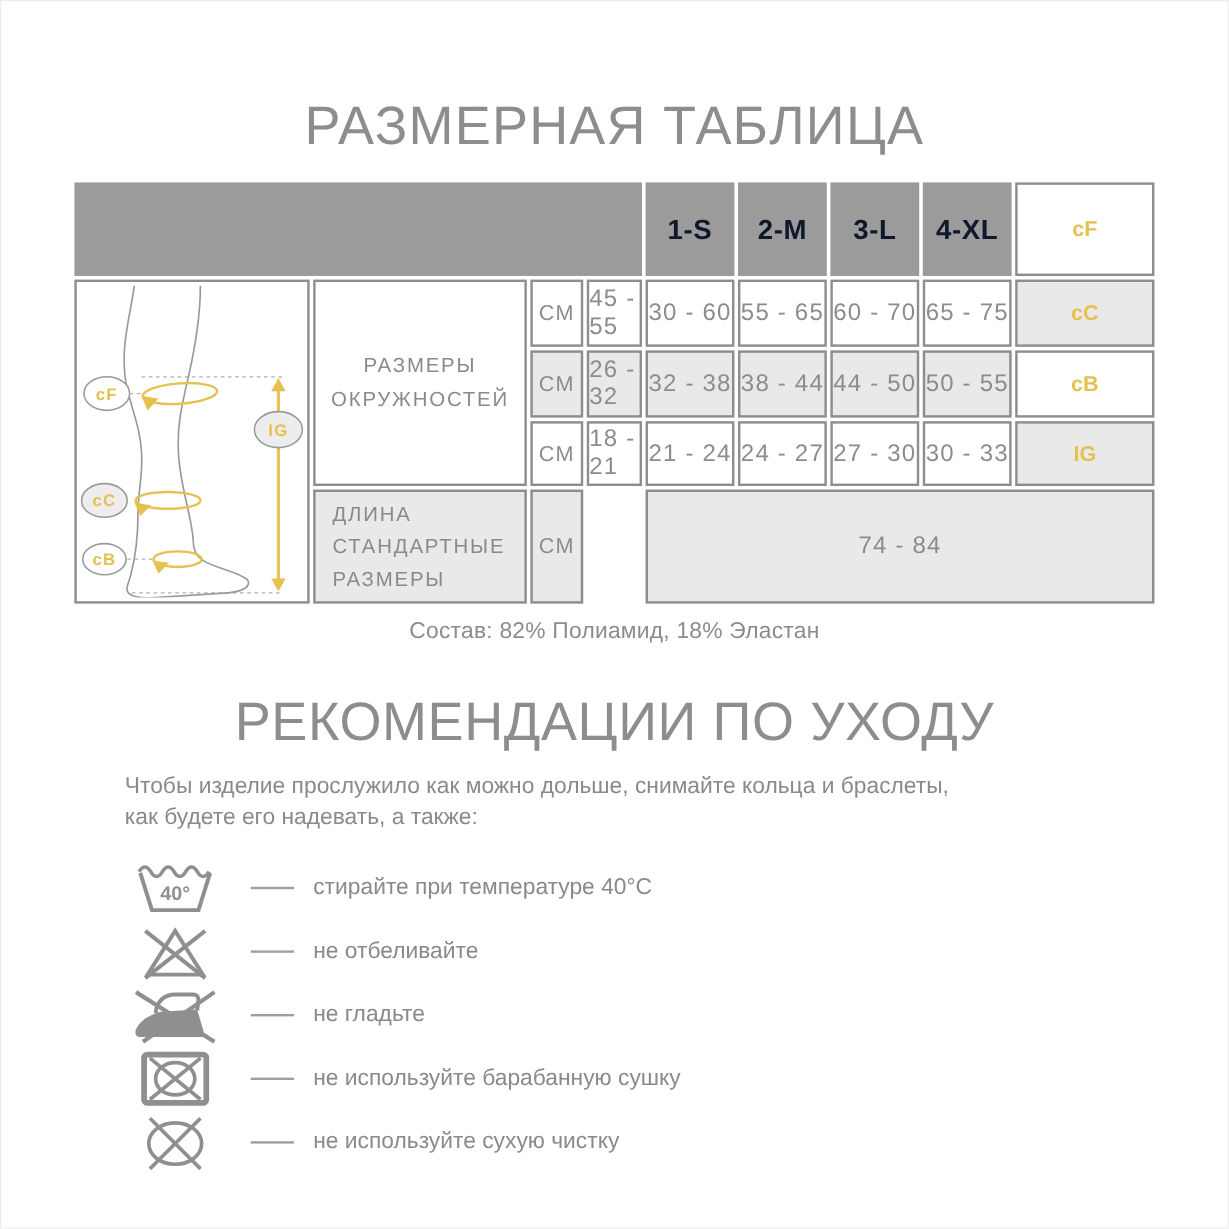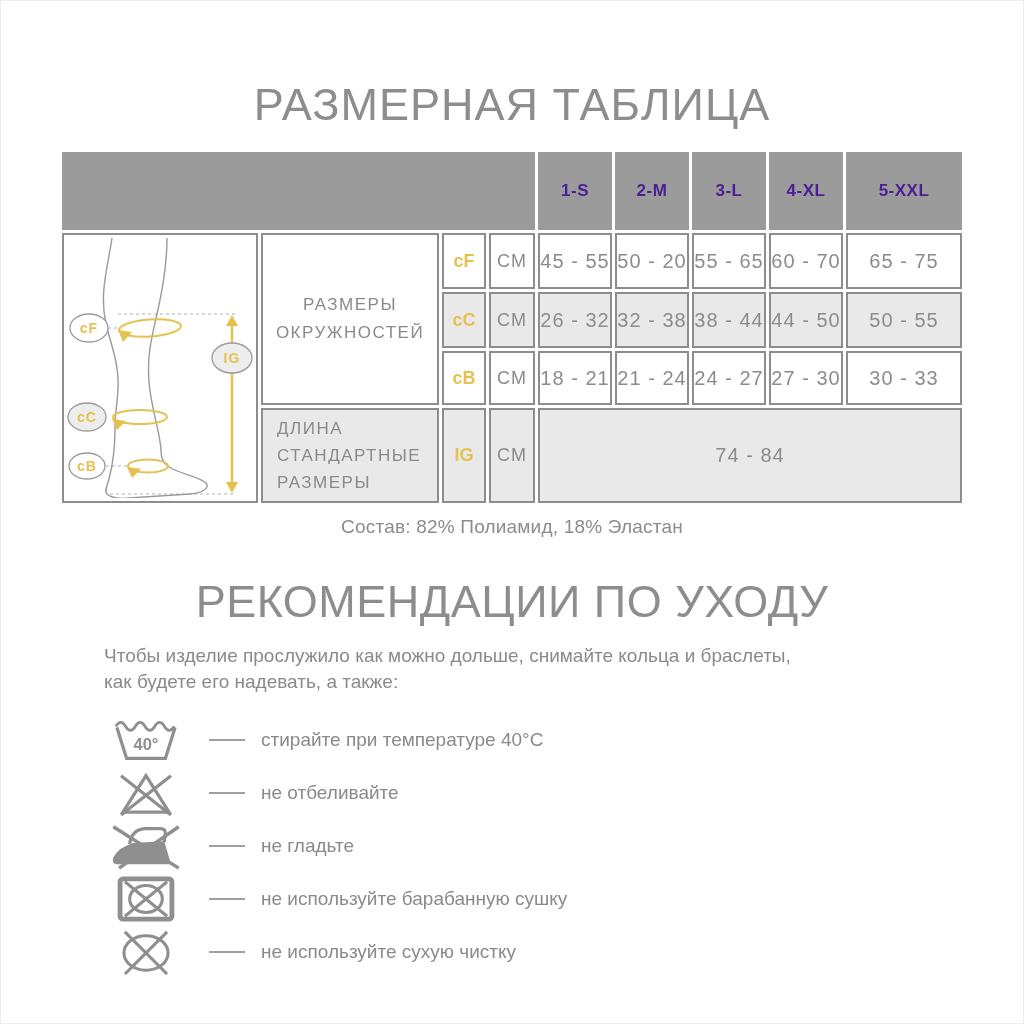--- a/index.html
+++ b/index.html
@@ -22,23 +22,23 @@
 
   
   .size-table {
     width:900px; margin:21px auto 0 auto;
     display:grid;
     grid-template-columns:196px 178px 44px 46px 74px 74px 74px 74px 116px;
     grid-template-rows:78px 56px 56px 54px 95px;
     gap:3px;
   }
   .hcell {
-    background:#9b9b9b; color:#4c1d95;
+    background:#9b9b9b; color:#0f172a;
     display:flex; align-items:center; justify-content:center;
-    font-size:17px; font-weight:bold; letter-spacing:0.5px;
+    font-size:23px; font-weight:bold; letter-spacing:0.5px;
   }
   .hleft { grid-column:1 / 5; }
   .cell {
     border:2px solid #8d8d8d; background:#ffffff;
     display:flex; align-items:center; justify-content:center;
     color:#8c8c8c; font-size:20px; letter-spacing:1px;
   }
   .cell.alt { background:#e9e9e9; }
   .cell.key { color:#e5c14f; font-weight:bold; font-size:18px; letter-spacing:0; }
   .cell.unit { font-size:18px; }
@@ -81,21 +81,20 @@
 
   <h1 class="main-title">РАЗМЕРНАЯ ТАБЛИЦА</h1>
 
   <div class="size-table">
 
     <div class="hcell hleft"></div>
     <div class="hcell">1-S</div>
     <div class="hcell">2-M</div>
     <div class="hcell">3-L</div>
     <div class="hcell">4-XL</div>
-    <div class="hcell">5-XXL</div>
 
     <div class="cell leg-cell">
       <svg width="188" height="260" viewBox="0 0 188 260">
 
         <g stroke="#b0b0b0" stroke-width="1" stroke-dasharray="3,3" fill="none">
           <path d="M52,76 H170"></path>
           <path d="M44,256 H170"></path>
           <path d="M42,90 H55"></path>
           <path d="M40,228 H64"></path>
         </g>
@@ -135,21 +134,21 @@
           <text x="166" y="125">IG</text>
         </g>
       </svg>
     </div>
 
     <div class="cell circ-cell">РАЗМЕРЫ ОКРУЖНОСТЕЙ</div>
 
     <div class="cell key">cF</div>
     <div class="cell unit">CM</div>
     <div class="cell">45 - 55</div>
-    <div class="cell">50 - 20</div>
+    <div class="cell">30 - 60</div>
     <div class="cell">55 - 65</div>
     <div class="cell">60 - 70</div>
     <div class="cell">65 - 75</div>
 
     <div class="cell key alt">cC</div>
     <div class="cell unit alt">CM</div>
     <div class="cell alt">26 - 32</div>
     <div class="cell alt">32 - 38</div>
     <div class="cell alt">38 - 44</div>
     <div class="cell alt">44 - 50</div>

